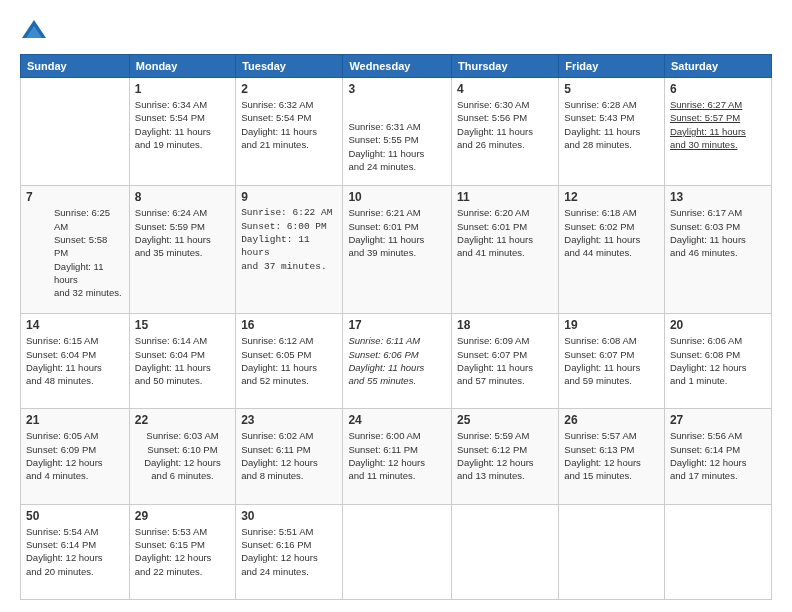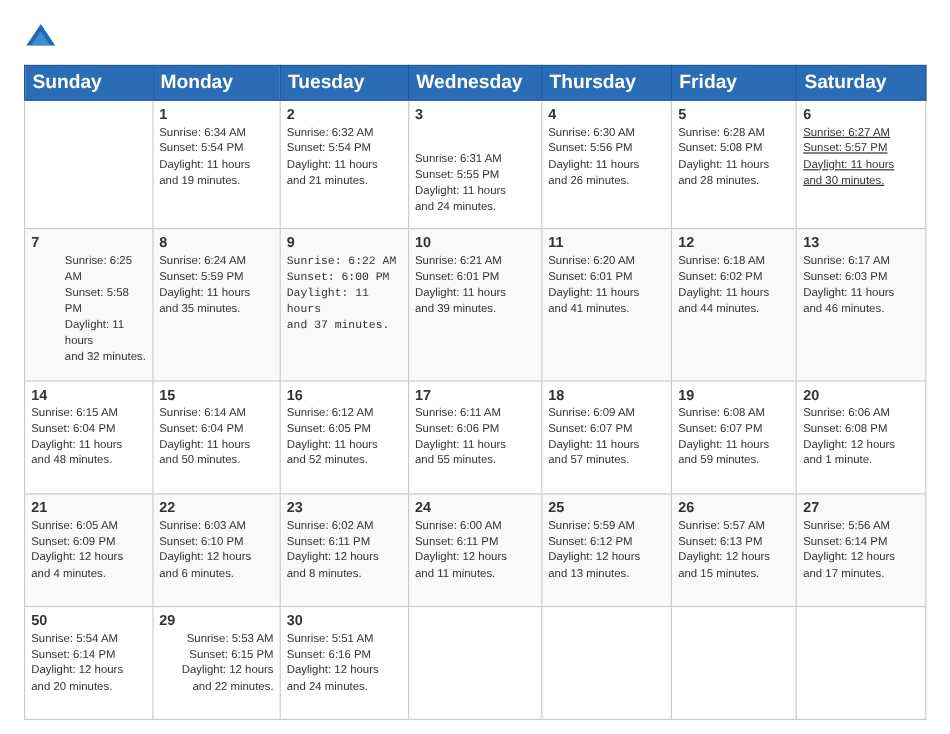--- a/index.html
+++ b/index.html
@@ -64,21 +64,21 @@
       width: 100%;
       border-collapse: collapse;
       flex: 1;
       font-size: 10px;
     }
     .calendar-table thead tr th {
       background-color: #2a6db5;
       color: white;
       text-align: left;
       padding: 5px 6px;
-      font-size: 16px;
+      font-size: 11px;
       font-weight: bold;
       border: 1px solid #1e5a9e;
     }
     .calendar-table tbody tr td {
       border: 1px solid #ccc;
       vertical-align: top;
       padding: 4px 5px;
       height: 88px;
       width: 113px;
       background: #fff;
@@ -162,21 +162,21 @@
           <td>
             <span class="day-number">4</span>
             <div class="day-info" style="white-space: pre-line;">Sunrise: 6:30 AM
 Sunset: 5:56 PM
 Daylight: 11 hours
 and 26 minutes.</div>
           </td>
           <td>
             <span class="day-number">5</span>
             <div class="day-info" style="white-space: pre-line;">Sunrise: 6:28 AM
-Sunset: 5:08 PM
+Sunset: 5:43 PM
 Daylight: 11 hours
 and 28 minutes.</div>
           </td>
           <td>
             <span class="day-number">6</span>
             <div class="day-info" style="white-space: pre-line; text-decoration: underline;">Sunrise: 6:27 AM
 Sunset: 5:57 PM
 Daylight: 11 hours
 and 30 minutes.</div>
           </td>
@@ -249,21 +249,21 @@
           </td>
           <td>
             <span class="day-number">16</span>
             <div class="day-info" style="white-space: pre-line;">Sunrise: 6:12 AM
 Sunset: 6:05 PM
 Daylight: 11 hours
 and 52 minutes.</div>
           </td>
           <td>
             <span class="day-number">17</span>
-            <div class="day-info" style="white-space: pre-line;">Sunrise: 6:11 AM
+            <div class="day-info" style="white-space: pre-line; font-style: italic;">Sunrise: 6:11 AM
 Sunset: 6:06 PM
 Daylight: 11 hours
 and 55 minutes.</div>
           </td>
           <td>
             <span class="day-number">18</span>
             <div class="day-info" style="white-space: pre-line;">Sunrise: 6:09 AM
 Sunset: 6:07 PM
 Daylight: 11 hours
 and 57 minutes.</div>
@@ -286,21 +286,21 @@
         <tr>
           <td>
             <span class="day-number">21</span>
             <div class="day-info" style="white-space: pre-line;">Sunrise: 6:05 AM
 Sunset: 6:09 PM
 Daylight: 12 hours
 and 4 minutes.</div>
           </td>
           <td>
             <span class="day-number">22</span>
-            <div class="day-info" style="white-space: pre-line;">Sunrise: 6:03 AM
+            <div class="day-info" style="white-space: pre-line; text-align: center;">Sunrise: 6:03 AM
 Sunset: 6:10 PM
 Daylight: 12 hours
 and 6 minutes.</div>
           </td>
           <td>
             <span class="day-number">23</span>
             <div class="day-info" style="white-space: pre-line;">Sunrise: 6:02 AM
 Sunset: 6:11 PM
 Daylight: 12 hours
 and 8 minutes.</div>
@@ -337,21 +337,21 @@
         <tr>
           <td>
             <span class="day-number">50</span>
             <div class="day-info" style="white-space: pre-line;">Sunrise: 5:54 AM
 Sunset: 6:14 PM
 Daylight: 12 hours
 and 20 minutes.</div>
           </td>
           <td>
             <span class="day-number">29</span>
-            <div class="day-info" style="white-space: pre-line; text-align: right;">Sunrise: 5:53 AM
+            <div class="day-info" style="white-space: pre-line;">Sunrise: 5:53 AM
 Sunset: 6:15 PM
 Daylight: 12 hours
 and 22 minutes.</div>
           </td>
           <td>
             <span class="day-number">30</span>
             <div class="day-info" style="white-space: pre-line;">Sunrise: 5:51 AM
 Sunset: 6:16 PM
 Daylight: 12 hours
 and 24 minutes.</div>

